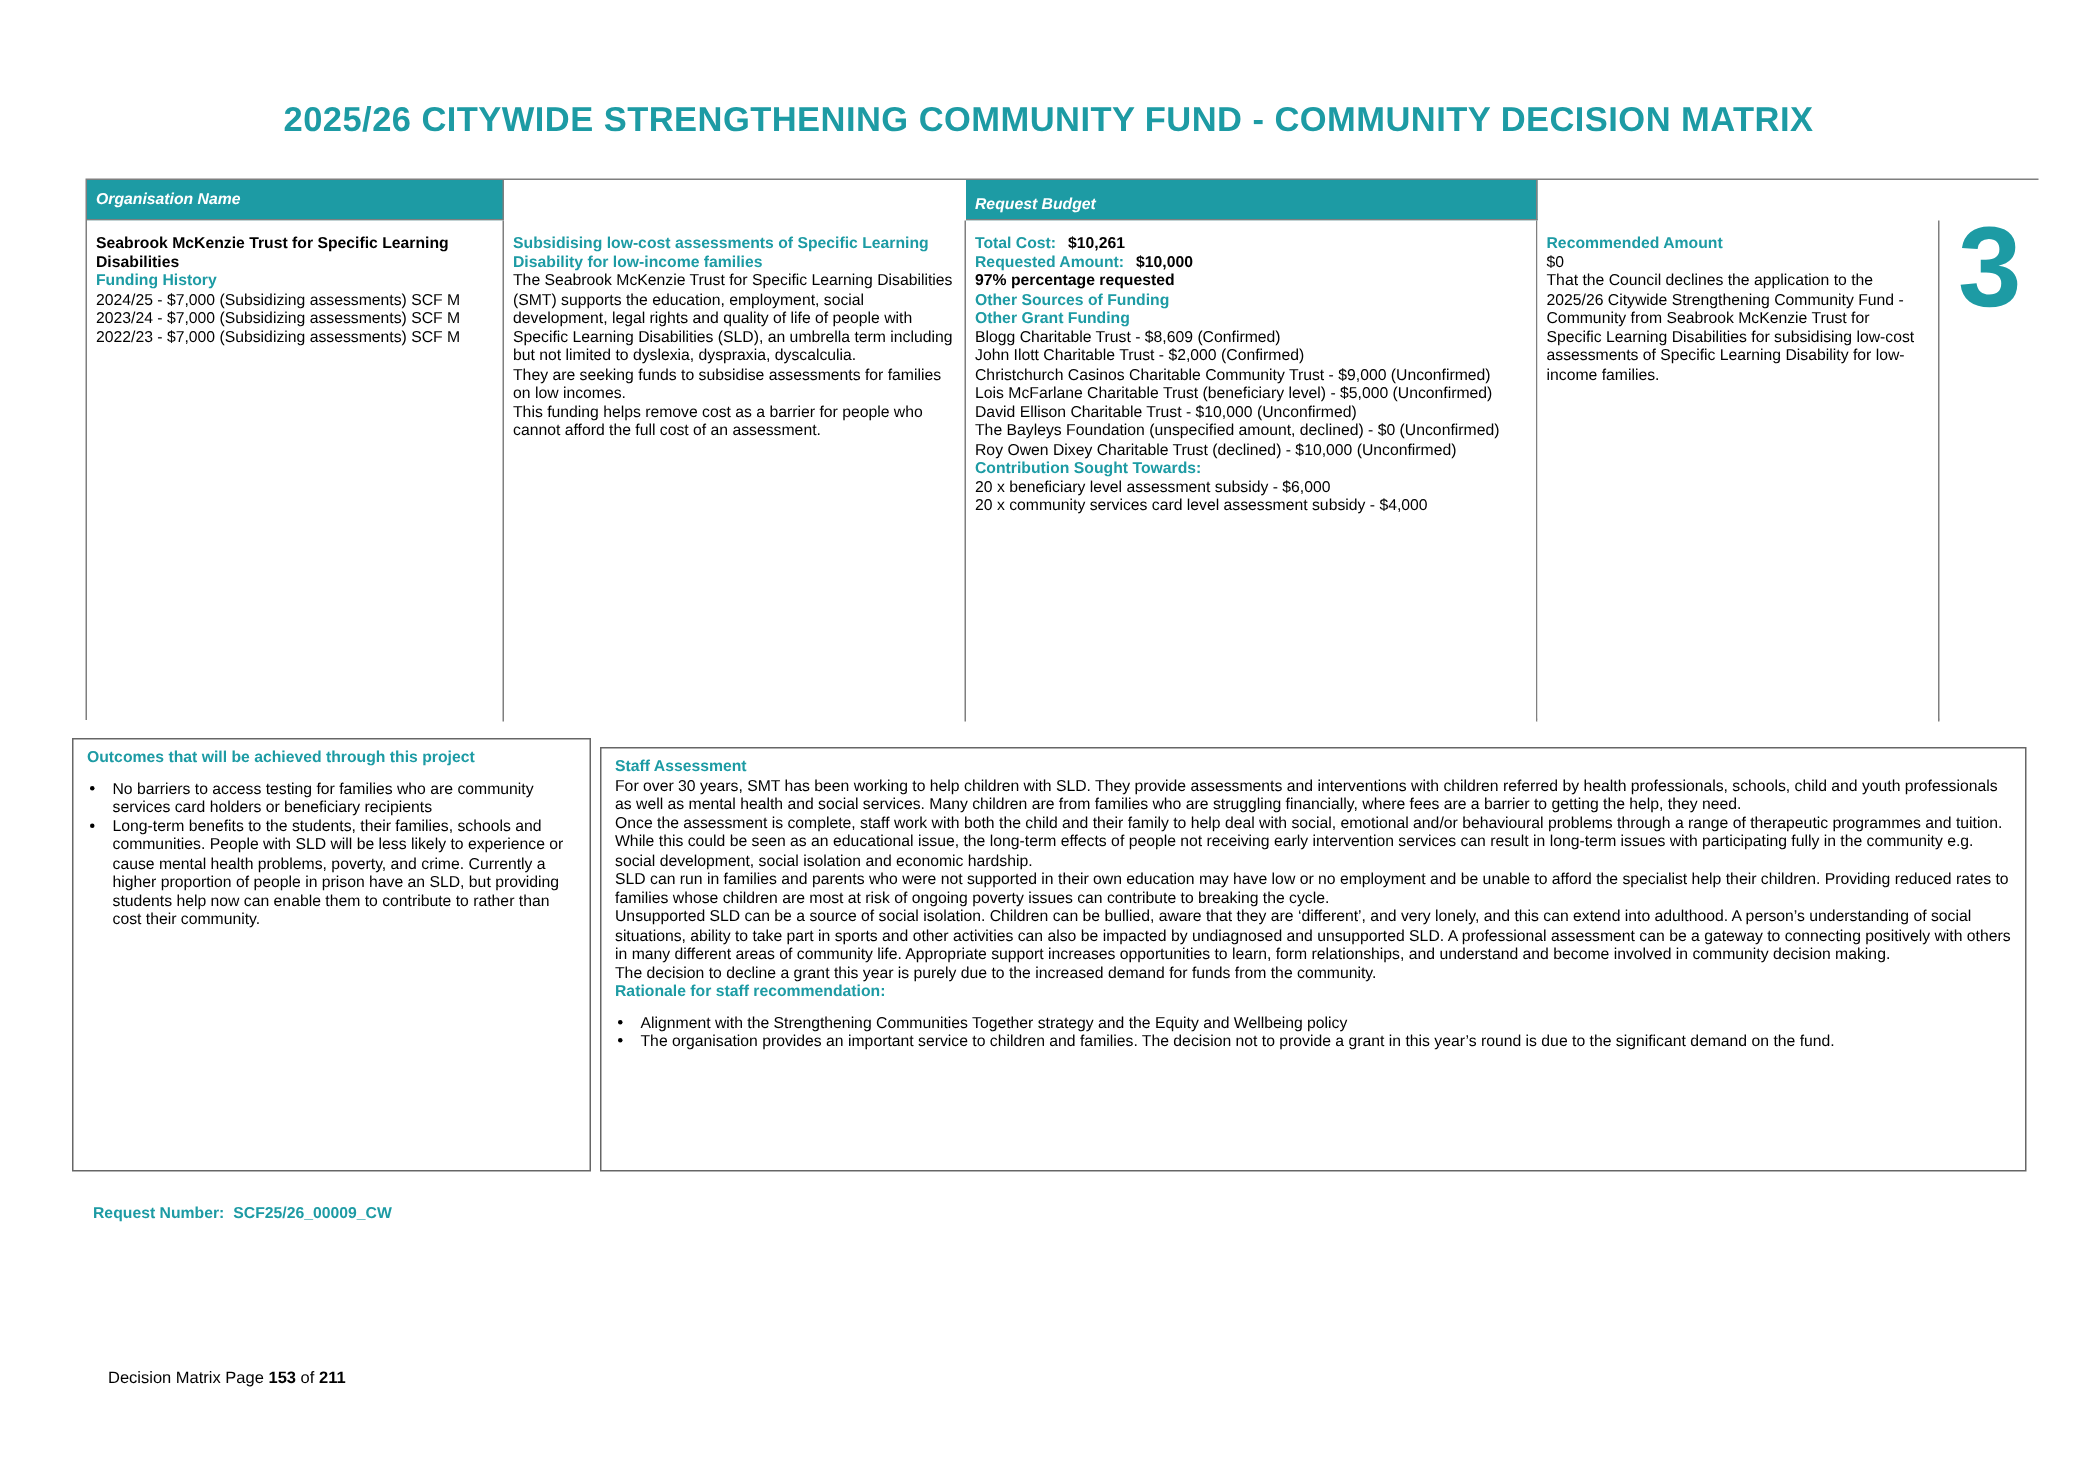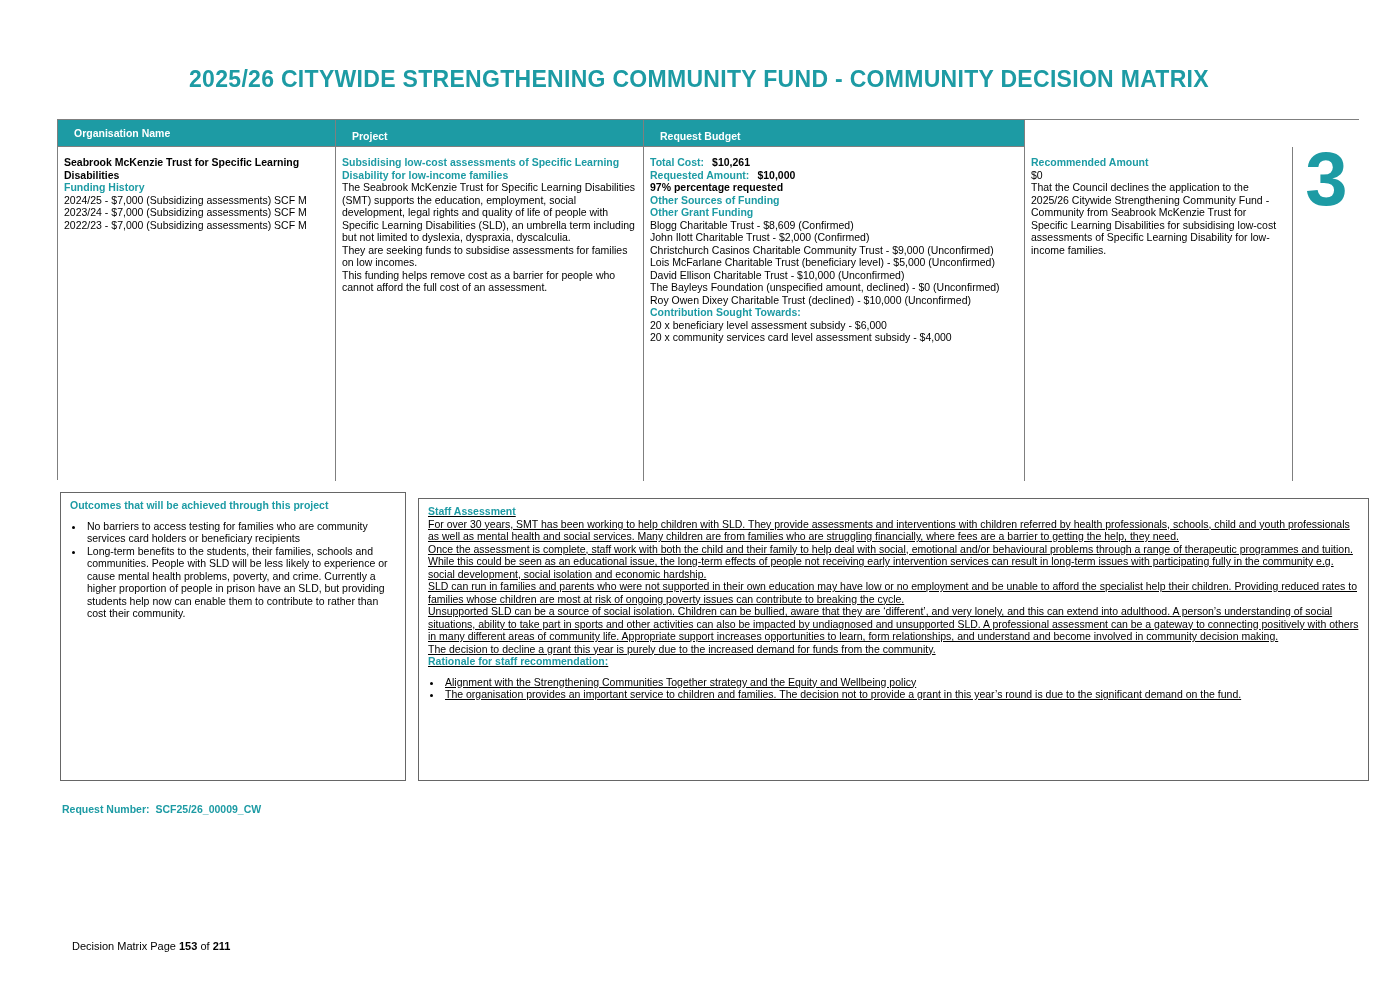--- a/index.html
+++ b/index.html
@@ -14,22 +14,22 @@
     text-align:center; font-size:23px; font-weight:bold; letter-spacing:.3px; color:var(--teal);
   }
   
   .matrix {
     position:absolute; left:57px; top:119px; width:1302px; height:361px;
     display:grid; grid-template-columns:278px 308px 381px 268px 67px; grid-template-rows:27px 334px;
     border:1px solid var(--border); font-size:10.5px; line-height:12.5px;
   }
   .th {
     background:var(--teal); color:#fff; font-weight:bold;
-    padding:0 0 0 16px; border-right:1px solid var(--border); border-bottom:1px solid var(--border);
-    display:flex; align-items:flex-start;
+    padding:0 0 0 6px; border-right:1px solid var(--border); border-bottom:1px solid var(--border);
+    display:flex; align-items:flex-start;font-style:italic;
   }
   .th.h1 { grid-area:1/1; padding-top:7px; }
   .th.h2 { grid-area:1/2; padding-top:10px; }
   .th.h3 { grid-area:1/3; padding-top:10px; }
   .th.h4 { grid-area:1/4; padding-top:5px; }
   .td {
     background:#fff; padding:9px 7px 0 6px; border-right:1px solid var(--border);
   }
   .td.b1 { grid-area:2/1; }
   .td.b2 { grid-area:2/2; }
@@ -42,39 +42,38 @@
   .teal { color:var(--teal); }
   .mt8  { margin-top:8px; }
   .mt12 { margin-top:12px; }
   .mt20 { margin-top:19px; }
   .mt24 { margin-top:25px; }
   .mt30 { margin-top:30px; }
   .gap8 { margin-left:8px; }
   .gap6 { margin-left:6px; }
   
   .box { position:absolute; border:1px solid var(--boxborder); background:#fff; font-size:10.5px; line-height:12.5px; padding:6px 9px; }
-  .box-outcomes { left:60px; top:492px; width:346px; height:289px; }
-  .box-staff    { left:418px; top:498px; width:951px; height:283px;text-decoration:underline; }
+  .box-outcomes { left:48px; top:492px; width:346px; height:289px; }
+  .box-staff    { left:400px; top:498px; width:951px; height:283px; }
   .box h2 { margin:0; font-size:10.5px; font-weight:bold; color:var(--teal); }
   .box ul { margin:8px 0 0 0; padding-left:15px; }
   .box li { padding-left:2px; margin:0; }
   
   .req-number { position:absolute; left:62px; top:792px; font-size:10.5px; font-weight:bold; color:var(--teal); }
-  .page-footer { position:absolute; left:59px; top:929px; font-size:11px; color:#000;padding-left:13px; }
+  .page-footer { position:absolute; left:59px; top:902px; font-size:11px; color:#000;padding-left:13px; }
 </style>
 </head>
 <body>
 
 <div class="page">
 
   <h1 class="title">2025/26 CITYWIDE STRENGTHENING COMMUNITY FUND - COMMUNITY DECISION MATRIX</h1>
 
   <div class="matrix">
     <div class="th h1">Organisation Name</div>
-    <div class="th h2">Project</div>
     <div class="th h3">Request Budget</div>
 
     <div class="pcell">
       <div class="priority">3</div>
     </div>
 
     <div class="td b1">
       <p class="bold">Seabrook McKenzie Trust for Specific Learning Disabilities</p>
       <p class="teal bold mt12">Funding History</p>
       <p>2024/25 - $7,000 (Subsidizing assessments) SCF M</p>

